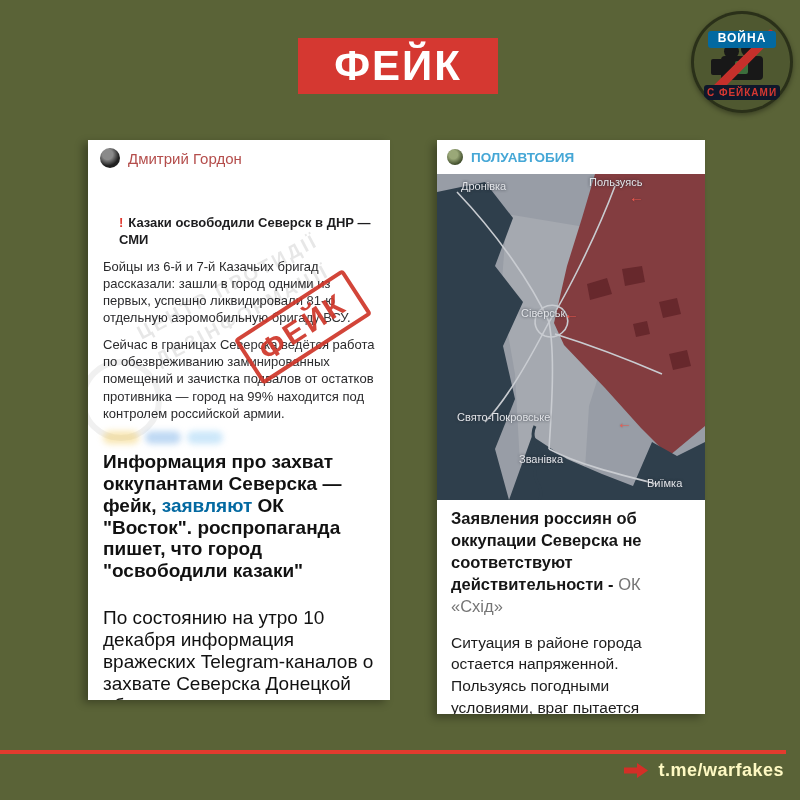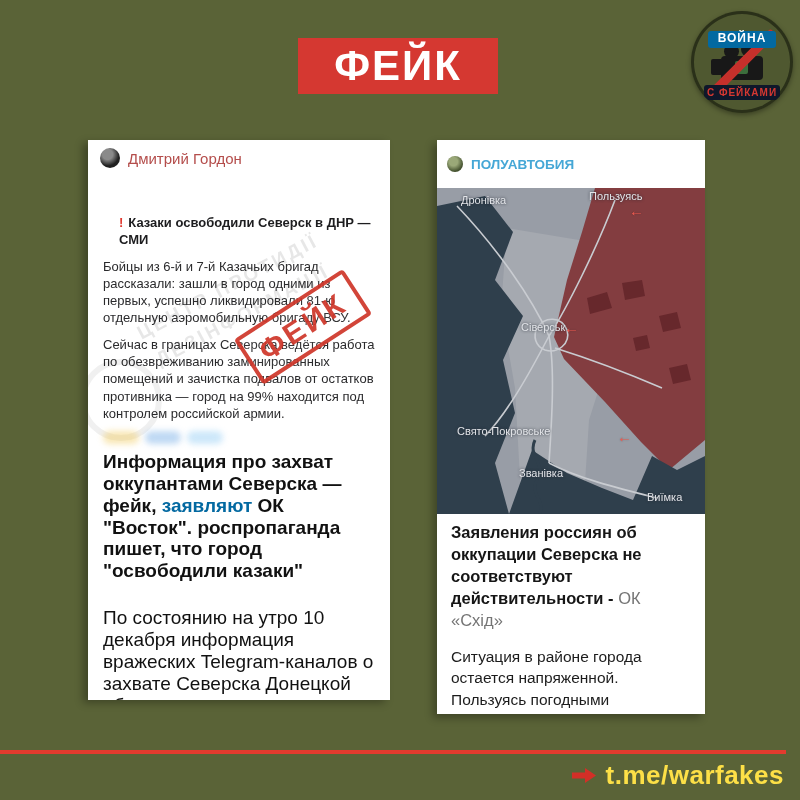--- a/index.html
+++ b/index.html
@@ -86,21 +86,21 @@
     position:absolute;color:#ef5a50;font-size:15px;font-weight:800;
     text-shadow:0 0 2px rgba(0,0,0,.3);pointer-events:none;
   }
   
   .r-title{padding:8px 14px 0 14px;margin:0;font-size:16.5px;line-height:1.33;font-weight:700;color:#161616;}
   .r-title .src{color:#757575;font-weight:400;}
   .r-para{padding:0 14px;margin:14px 0 0 0;font-size:15.5px;line-height:1.4;color:#1c1c1c;}
   
   .footer-line{position:absolute;left:0;top:750px;width:786px;height:4px;background:#e23b2e;}
   .footer{position:absolute;top:760px;right:16px;display:flex;align-items:center;gap:10px;}
-  .footer span{color:#fde047;font-size:26px;font-weight:700;letter-spacing:.5px;}
+  .footer span{color:#fef9c3;font-size:18px;font-weight:700;letter-spacing:.5px;}
 </style>
 </head>
 <body>
 
 <div class="banner">
   <span>ФЕЙК</span>
 </div>
 
 <div class="logo">
   <div class="cam-reel" style="left:33px;top:33px;"></div>
@@ -147,21 +147,21 @@
     <i style="background:#9ad0f5;"></i>
   </div>
 
   <div class="summary">
     <h2><span>Информация про захват оккупантами Северска — фейк, </span><span class="link">заявляют</span><span> ОК "Восток". роспропаганда пишет, что город "освободили казаки"</span></h2>
     <p>По состоянию на утро 10 декабря информация вражеских Telegram-каналов о захвате Северска Донецкой области не соответствует действительности,</p>
   </div>
 </div>
 
 <div class="card card-right">
-  <div class="ch-header" style="padding:16px 10px;">
+  <div class="ch-header" style="padding:9px 10px;">
     <div class="avatar avatar-right"></div>
     <div class="ch-name-right">ПОЛУАВТОБИЯ</div>
   </div>
 
   <div class="map">
     <svg width="268" height="326" viewBox="0 0 268 326">
       <rect x="0" y="0" width="268" height="326" fill="#989da6"></rect>
       <polygon points="70,40 160,55 178,150 152,232 146,326 85,326 78,200 64,120" fill="#a5a9b0"></polygon>
 
       <polygon points="158,0 268,0 268,252 232,282 204,254 168,214 127,171 117,149 130,92 145,44" fill="#833d40"></polygon>

